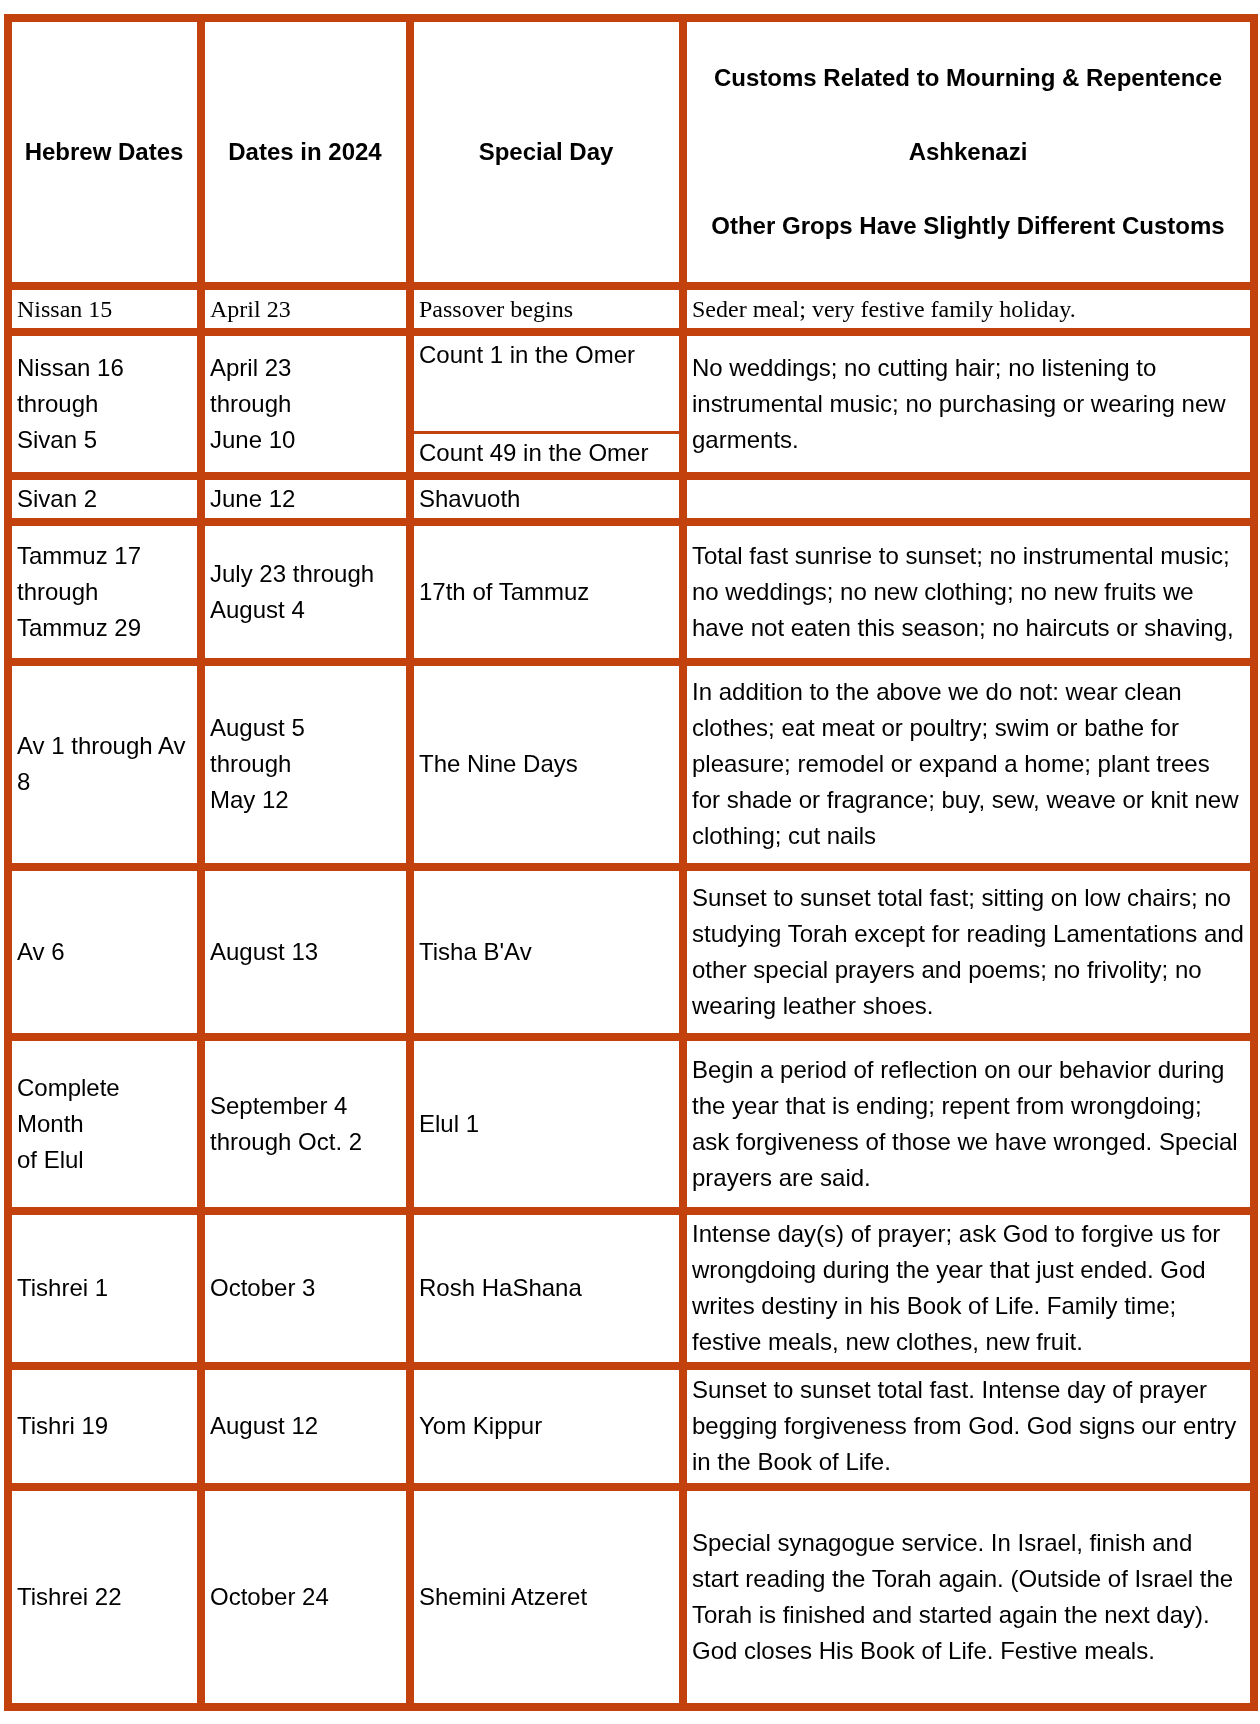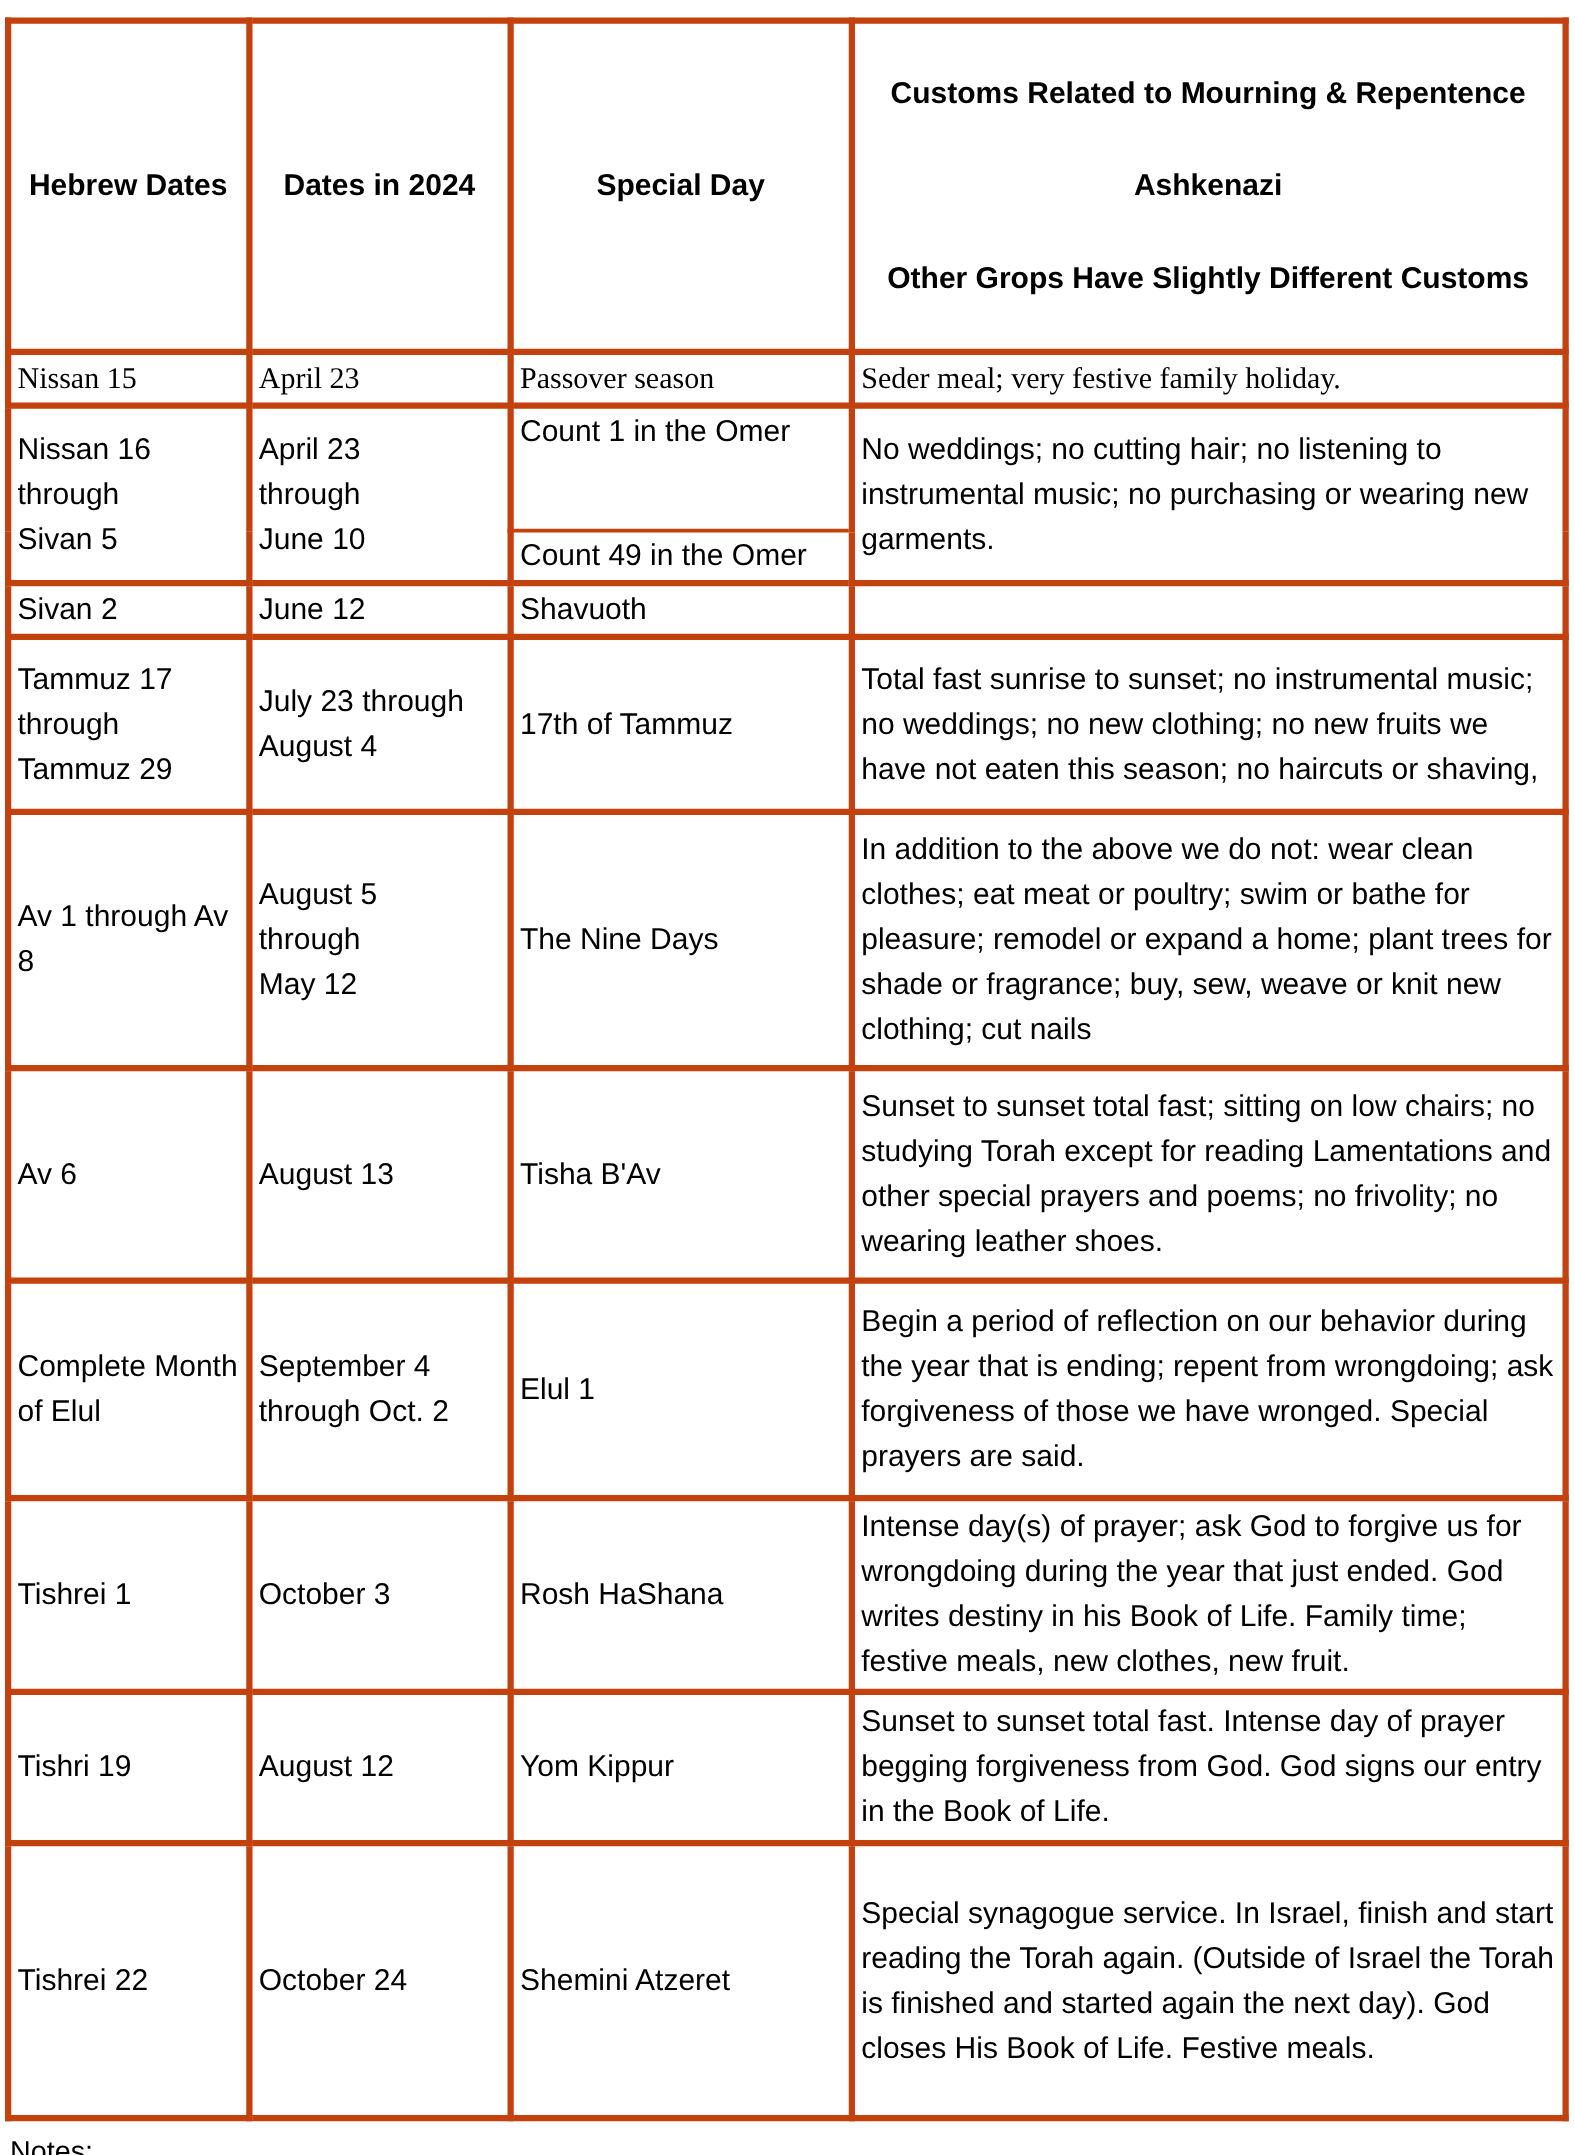--- a/index.html
+++ b/index.html
@@ -16,21 +16,21 @@
     box-sizing: border-box;
   }
   table.holiday-table {
     border-collapse: collapse;
     table-layout: fixed;
     width: 1246px;
     margin: 14px 0 0 4px;
   }
   .holiday-table th,
   .holiday-table td {
-    border: 5px solid #c2410c;
+    border: 8px solid #c2410c;
     padding: 1px 6px 1px 5px;
     font-size: 24px;
     line-height: 36px;
     vertical-align: middle;
     white-space: pre-line;
     overflow: hidden;
     word-wrap: break-word;
   }
   .holiday-table th {
     font-weight: bold;
@@ -95,21 +95,21 @@
           <div class="customs-header-line">Customs Related to Mourning &amp; Repentence</div>
           <div class="customs-header-line">Ashkenazi</div>
           <div class="customs-header-line">Other Grops Have Slightly Different Customs</div>
         </th>
       </tr>
     </thead>
     <tbody>
       <tr class="r1">
         <td>Nissan 15</td>
         <td>April 23</td>
-        <td>Passover season</td>
+        <td>Passover begins</td>
         <td>Seder meal; very festive family holiday.</td>
       </tr>
 
       <tr class="r2a">
         <td rowspan="2">Nissan 16
 through
 Sivan 5</td>
         <td rowspan="2">April 23
 through
 June 10</td>

